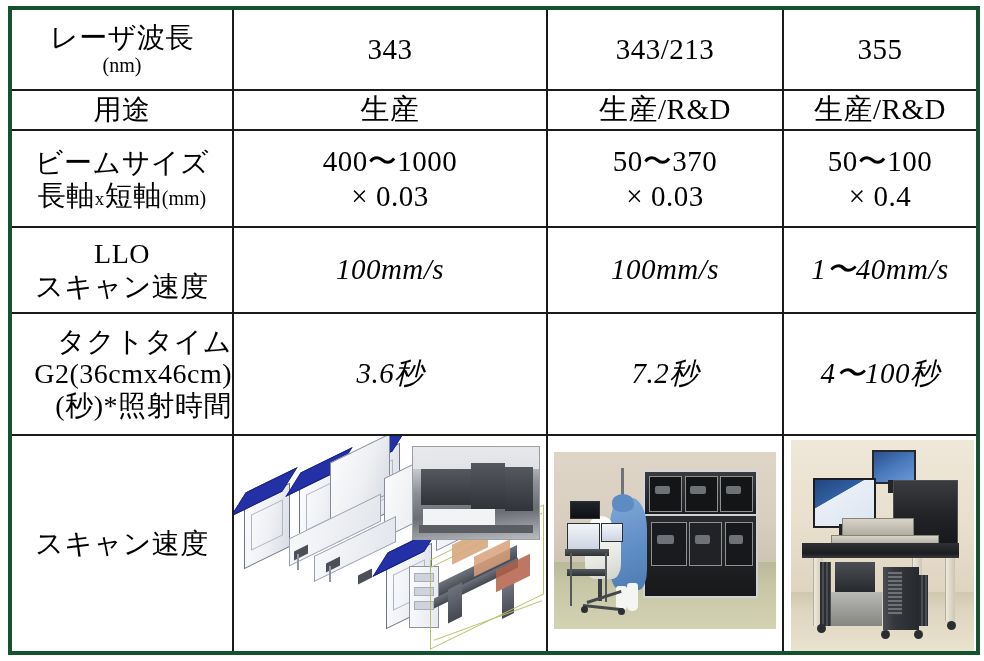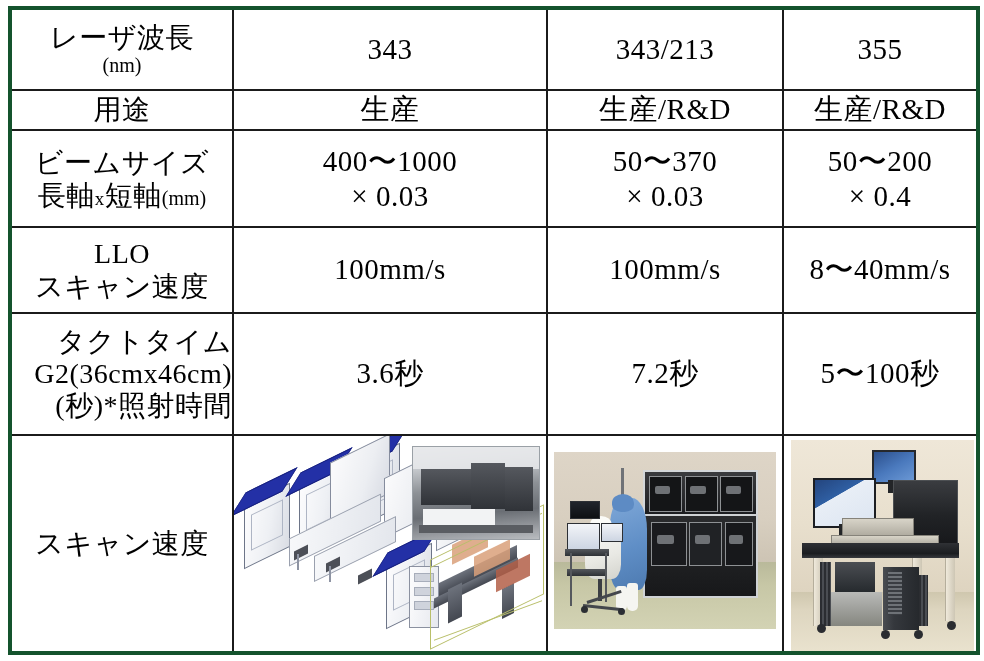--- a/index.html
+++ b/index.html
@@ -43,21 +43,21 @@
     font-family: "Liberation Serif", "DejaVu Serif", serif;
   }
   .lbl .sm { font-size: 20px; letter-spacing: 0; }
   .lbl .tiny-x { font-size: 19px; }
   .lbl.small-l { font-size: 28px; line-height: 1.14; text-align: right; }
   .val {
     font-size: 29px;
     line-height: 1.2;
     letter-spacing: 0.5px;
   }
-  .nowrap { white-space: nowrap; }
+  .nowrap { white-space: nowrap; font-style: italic; }
 
   
   .r1 { height: 80px; }
   .r2 { height: 40px; }
   .r3 { height: 95px; }
   .r4 { height: 84px; }
   .r5 { height: 120px; }
   .r6 { height: 214px; }
 
   
@@ -314,60 +314,60 @@
         </div>
       </td>
       <td>
         <div class="val">
           <div>50〜370</div>
           <div>×  0.03</div>
         </div>
       </td>
       <td>
         <div class="val">
-          <div>50〜200</div>
+          <div>50〜100</div>
           <div>×  0.4</div>
         </div>
       </td>
     </tr>
 
     <tr class="r4">
       <td>
         <div class="lbl">
           <div>LLO</div>
           <div>スキャン速度</div>
         </div>
       </td>
       <td>
         <div class="val nowrap">100mm/s</div>
       </td>
       <td>
         <div class="val nowrap">100mm/s</div>
       </td>
       <td>
-        <div class="val nowrap">8〜40mm/s</div>
+        <div class="val nowrap">1〜40mm/s</div>
       </td>
     </tr>
 
     <tr class="r5">
       <td>
         <div class="lbl small-l">
           <div>タクトタイム</div>
           <div>G2(36cmx46cm)</div>
           <div>(秒)*照射時間</div>
         </div>
       </td>
       <td>
         <div class="val nowrap">3.6秒</div>
       </td>
       <td>
         <div class="val nowrap">7.2秒</div>
       </td>
       <td>
-        <div class="val nowrap">5〜100秒</div>
+        <div class="val nowrap">4〜100秒</div>
       </td>
     </tr>
 
     <tr class="r6">
       <td>
         <div class="lbl">スキャン速度</div>
       </td>
 
       <td class="media-cell">
         <div class="media-inner">

